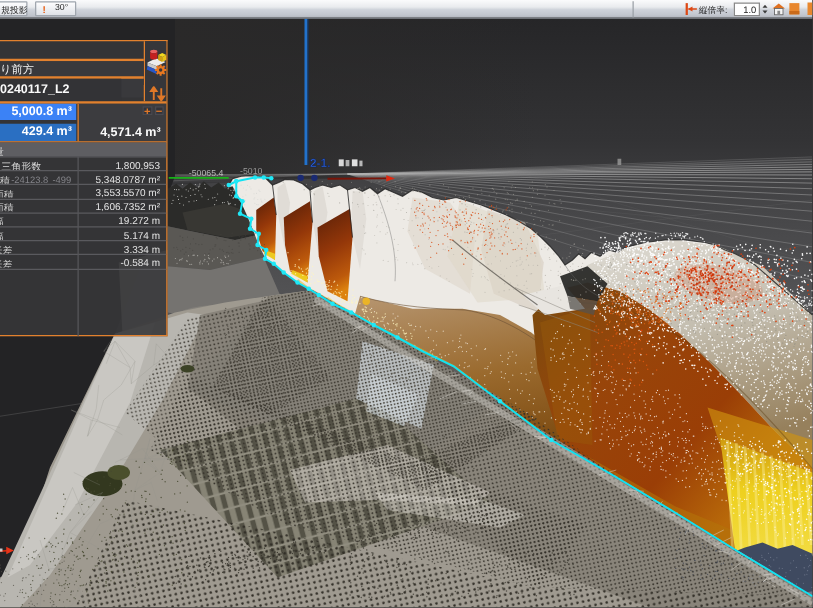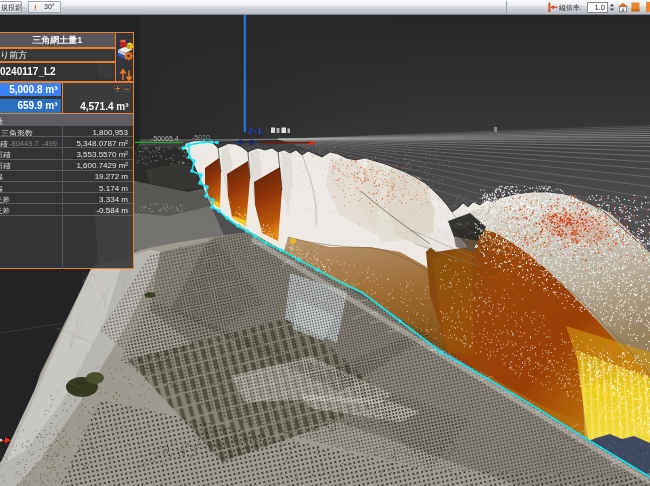--- a/index.html
+++ b/index.html
@@ -409,21 +409,20 @@
       <circle cx="281" cy="250" r="1.8" fill="#20e8f6"></circle>
       <circle cx="299" cy="260" r="1.8" fill="#20e8f6"></circle>
       <circle cx="318" cy="270" r="1.8" fill="#20e8f6"></circle>
       <circle cx="400" cy="321" r="1.8" fill="#20e8f6"></circle>
       <circle cx="441" cy="352" r="1.8" fill="#20e8f6"></circle>
       <line x1="0" y1="441" x2="6" y2="440.5" stroke="#d02810" stroke-width="1.3"></line>
       <polygon points="5,437.3 11,440.3 5,443.3" fill="#e83418"></polygon>
       <rect x="0" y="438.8" width="2" height="2.5" fill="#f0f0f0" opacity="0.8"></rect>
     </svg>
 <div id="panel">
-  <div class="hdr">三角網土量1</div>
   <div id="icell">
         <svg width="18" height="33" viewBox="0 0 18 33" style="position:absolute;left:0;top:0">
     <polygon points="2,17 9,13.5 16.5,16.5 9.5,20" fill="#ececec"></polygon>
     <polygon points="2,17 9.5,20 9.5,23 2,19.8" fill="#c8c8c8"></polygon>
     <ellipse cx="7" cy="8.2" rx="2.9" ry="1.4" fill="#e86060"></ellipse>
     <path d="M4.1,8.2 L4.1,13.2 A2.9,1.4 0 0 0 9.9,13.2 L9.9,8.2 A2.9,1.4 0 0 1 4.1,8.2 Z" fill="#c42020"></path>
     <polygon points="10.5,11 13.8,9.4 17,11 13.8,12.6" fill="#f2d820"></polygon>
     <polygon points="10.5,11 13.8,12.6 13.8,16.6 10.5,14.9" fill="#cfa012"></polygon>
     <polygon points="13.8,12.6 17,11 17,14.9 13.8,16.6" fill="#e8c018"></polygon>
     <polygon points="2,19.8 9.5,23 8.8,26 1.4,22.6" fill="#2a58c8"></polygon>
@@ -447,47 +446,47 @@
     <g stroke="#e07828" stroke-width="1.5" fill="#e07828">
             <line x1="5" y1="3" x2="5" y2="11"></line>
             <polygon points="2.8,3.8 7.2,3.8 5,0.6"></polygon>
             <line x1="11" y1="1.5" x2="11" y2="9.5"></line>
             <polygon points="8.8,8.2 13.2,8.2 11,11.4"></polygon>
           </g>
   </svg>
       </div>
   <div class="oline" style="top:48px;width:132.5px"></div>
   <div id="redc">5,000.8 m³</div>
-  <div id="bluec">659.9 m³</div>
+  <div id="bluec">429.4 m³</div>
   <div id="rz">
         <div class="pm" style="right:11px">+</div>
         <div class="pm" style="right:1.5px">−</div>
     <div id="bigv">4,571.4 m³</div>
       </div>
   <div class="oline" style="top:79.5px;width:132.5px"></div>
   <div id="shdr">
         <span>数量</span>
       </div>
   <div class="drow" style="top:92.0px">
         <span class="dlab" style="left:1px">三角形数</span>
         <span class="dval">1,800,953</span>
       </div>
       <div class="drow" style="top:103.2px">
-        <span class="ghost" style="left:9px">-80449.7</span>
+        <span class="ghost" style="left:9px">-24123.8</span>
         <span class="ghost" style="left:42px">-499</span>
         <span class="dlab" style="left:-16px">表面積</span>
         <span class="dval">5,348.0787 m²</span>
       </div>
       <div class="drow" style="top:114.4px">
         <span class="dlab" style="left:-21px">切土面積</span>
         <span class="dval">3,553.5570 m²</span>
       </div>
       <div class="drow" style="top:125.6px">
         <span class="dlab" style="left:-21px">盛土面積</span>
-        <span class="dval">1,600.7429 m²</span>
+        <span class="dval">1,606.7352 m²</span>
       </div>
       <div class="drow" style="top:136.8px">
         <span class="dlab" style="left:-21px">平均幅</span>
         <span class="dval">19.272 m</span>
       </div>
       <div class="drow" style="top:148.0px">
         <span class="dlab" style="left:-21px">平均幅</span>
         <span class="dval">5.174 m</span>
       </div>
       <div class="drow" style="top:159.2px">

